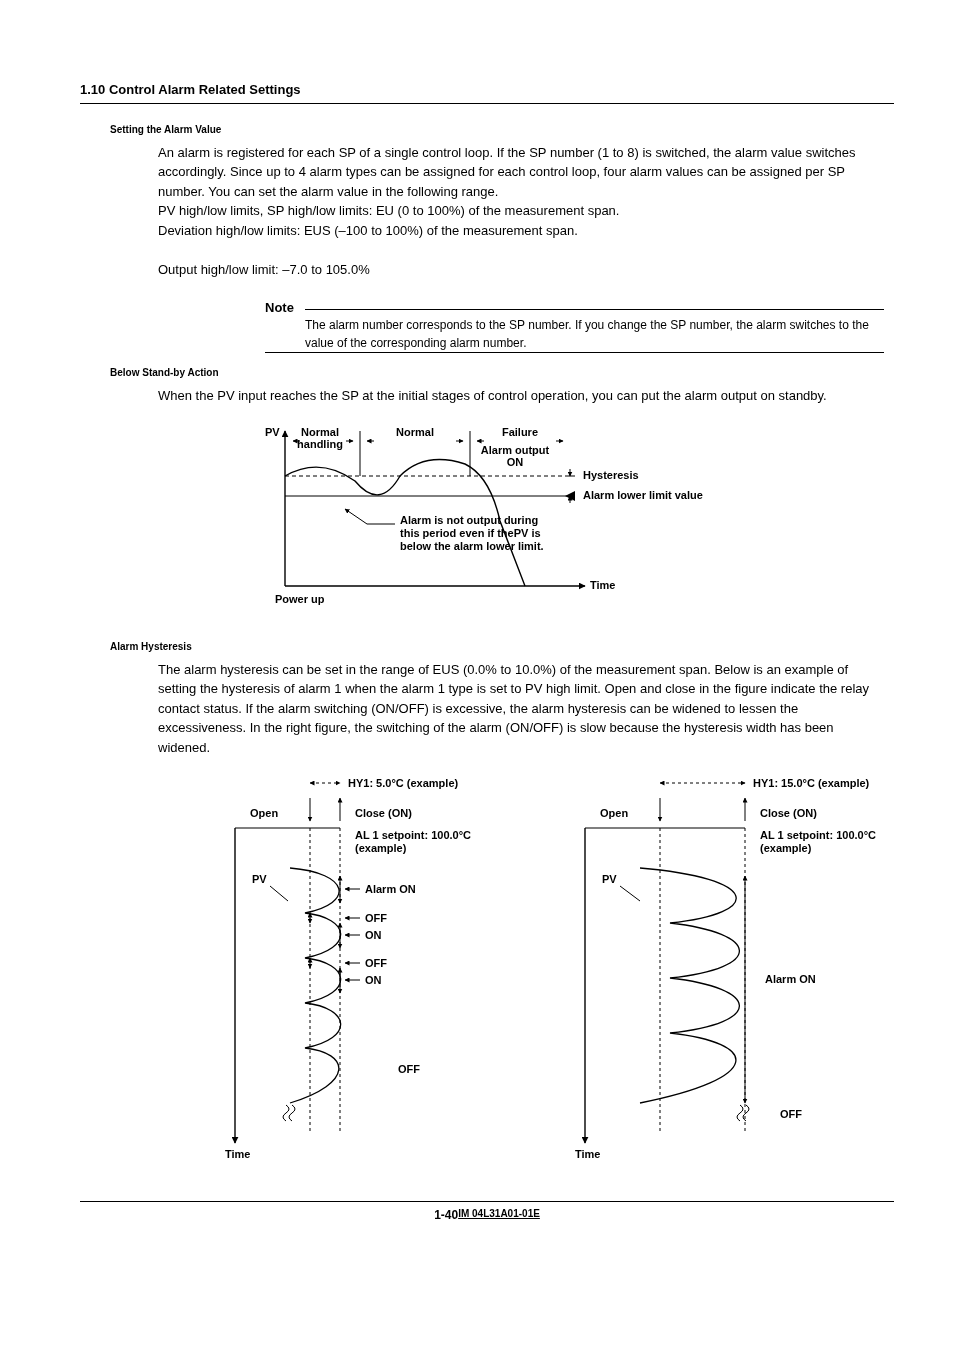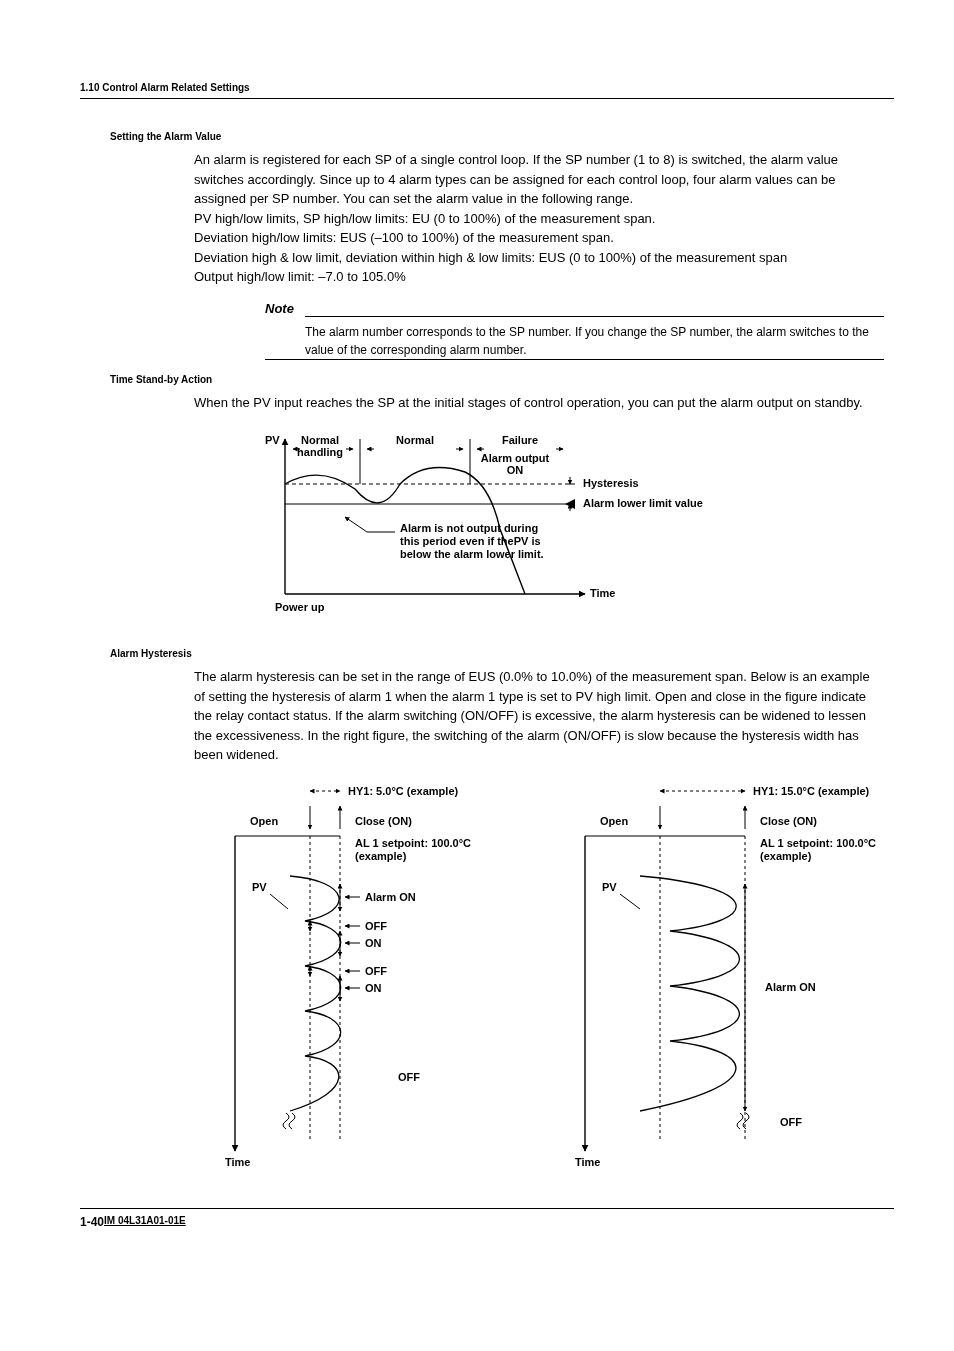--- a/index.html
+++ b/index.html
@@ -8,48 +8,47 @@
     color: #000;
     background: #fff;
     margin: 0;
     padding: 80px 60px 40px 80px;
     width: 954px;
     box-sizing: border-box;
     line-height: 1.5;
   }
   .section-header {
     font-weight: bold;
-    font-size: 10px;
+    font-size: 13px;
     border-bottom: 1.5px solid #000;
     padding-bottom: 3px;
-    margin-bottom: 30px;
+    margin-bottom: 18px;
   }
   h3 {
     font-size: 10px;
     font-weight: bold;
     margin: 12px 0 6px 30px;
   }
   .body-text {
-    margin-left: 114px;
+    margin-left: 78px;
     margin-right: 10px;
   }
   .note-block {
     margin-left: 185px;
     margin-right: 10px;
     margin-top: 10px;
   }
   .note-title {
     font-weight: bold;
-    font-style: italic;
     font-size: 13px;
     display: inline-block;
     padding-right: 8px;
     background: #fff;
     position: relative;
-    top: 2px;
+    top: 9px;
   }
   .note-rule-top {
     border-top: 1px solid #000;
     margin-left: 40px;
   }
   .note-text {
     font-size: 12px;
     padding: 6px 0 0 40px;
     border-bottom: 1px solid #000;
   }
@@ -57,49 +56,49 @@
     margin: 16px 0 12px 185px;
   }
   svg text {
     font-family: Arial, Helvetica, sans-serif;
   }
   .footer {
     border-top: 1.5px solid #000;
     margin-top: 22px;
     padding-top: 4px;
     display: flex;
-    justify-content: flex-start;
+    justify-content: center;
     font-size: 12px;
     font-weight: bold;
   }
   .footer .docid {
     font-size: 10px;
     text-decoration: underline;
   }
 </style>
 </head>
 <body>
 
 <div class="section-header">1.10  Control Alarm Related Settings</div>
 
 <h3>Setting the Alarm Value</h3>
 <div class="body-text">
   <span>An alarm is registered for each SP of a single control loop.  If the SP number (1 to 8) is switched, the alarm value switches accordingly.  Since up to 4 alarm types can be assigned for each control loop, four alarm values can be assigned per SP number.  You can set the alarm value in the following range.</span><br>
   <span>PV high/low limits, SP high/low limits: EU (0 to 100%) of the measurement span.</span><br>
   <span>Deviation high/low limits: EUS (–100 to 100%) of the measurement span.</span><br>
-  <span>Deviation high &amp; low limit, deviation within high &amp; low limits: EUS (0 to 100%) of the measurement span</span><br>
+  <br>
   <span>Output high/low limit: –7.0 to 105.0%</span>
 </div>
 <div class="note-block">
   <span class="note-title">Note</span>
   <div class="note-rule-top"></div>
   <div class="note-text">The alarm number corresponds to the SP number.  If you change the SP number, the alarm switches to the value of the corresponding alarm number.</div>
 </div>
 
-<h3>Time Stand-by Action</h3>
+<h3>Below Stand-by Action</h3>
 <div class="body-text">When the PV input reaches the SP at the initial stages of control operation, you can put the alarm output on standby.</div>
 
 <div class="diagram">
 <svg width="520" height="200" viewBox="0 0 520 200">
   <defs>
     <marker id="arrow" viewBox="0 0 10 10" refX="9" refY="5" markerWidth="5" markerHeight="5" orient="auto-start-reverse">
       <path d="M 0 0 L 10 5 L 0 10 z" fill="#000"></path>
     </marker>
   </defs>
 

